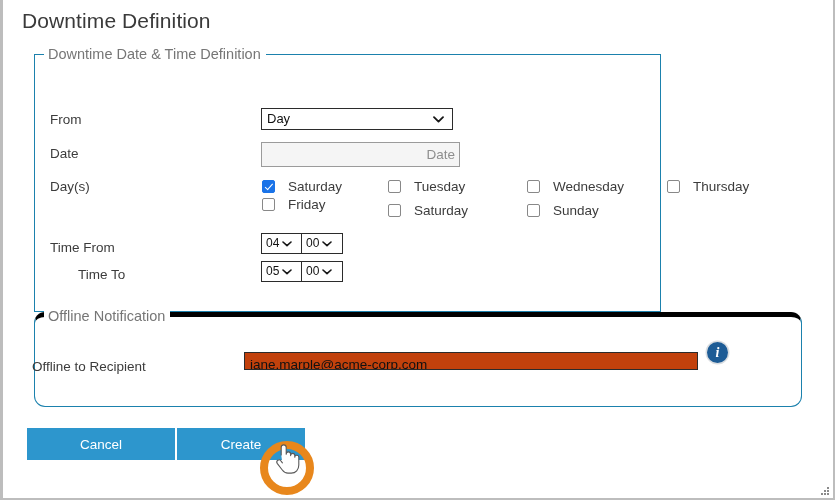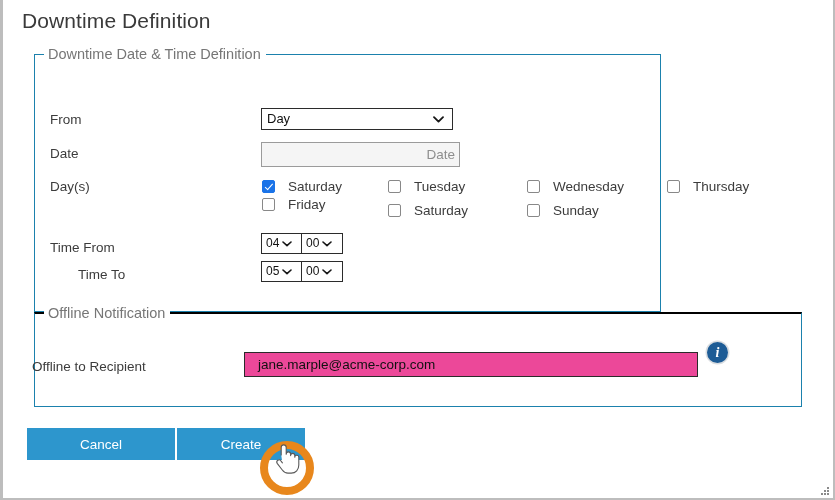--- a/index.html
+++ b/index.html
@@ -87,21 +87,21 @@
     height: 258px;
     text-align: right;
   }
   #fs-offline {
     left: 31px;
     top: 312px;
     width: 768px;
     height: 95px;
   }
   
-  #fs-offline { border-top: 2px solid #000000; }
+  #fs-offline { border-top: 5px solid #000000; border-radius: 11px; }
 
   
   .row-label {
     position: absolute;
     font-size: 13.5px;
     color: #3c3c3c;
     white-space: nowrap;
     line-height: 16px;
   }
 
@@ -222,27 +222,27 @@
     font-size: 10px;
     line-height: 19px;
   }
 
   
   #email-input {
     position: absolute;
     left: 241px;
     top: 352px;
     width: 454px;
-    height: 25px;
+    height: 18px;
     box-sizing: border-box;
     border: 1px solid #2b2b2b;
-    background: #ec4899;
+    background: #c2410c;
     font-size: 13.5px;
     color: #111111;
-    padding-left: 13px;
+    padding-left: 5px;
     line-height: 24px;
     cursor: text;
     white-space: nowrap;
     overflow: hidden;
   }
 
   
   #info-icon {
     position: absolute;
     left: 704px;

